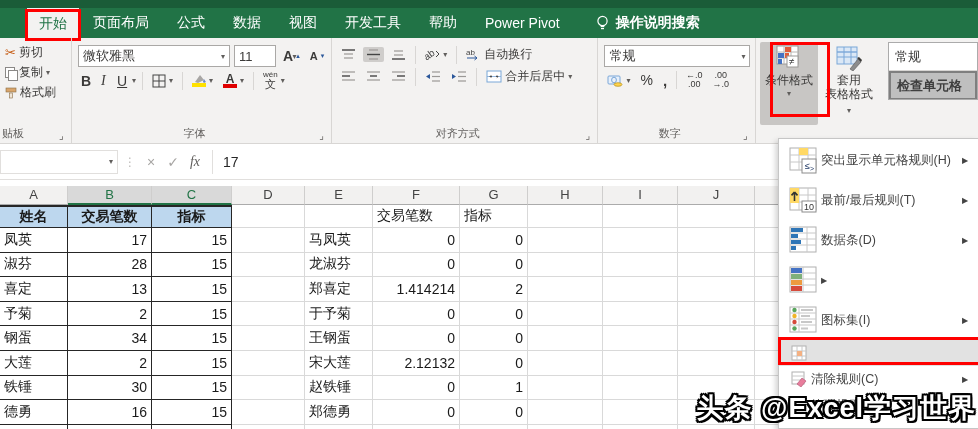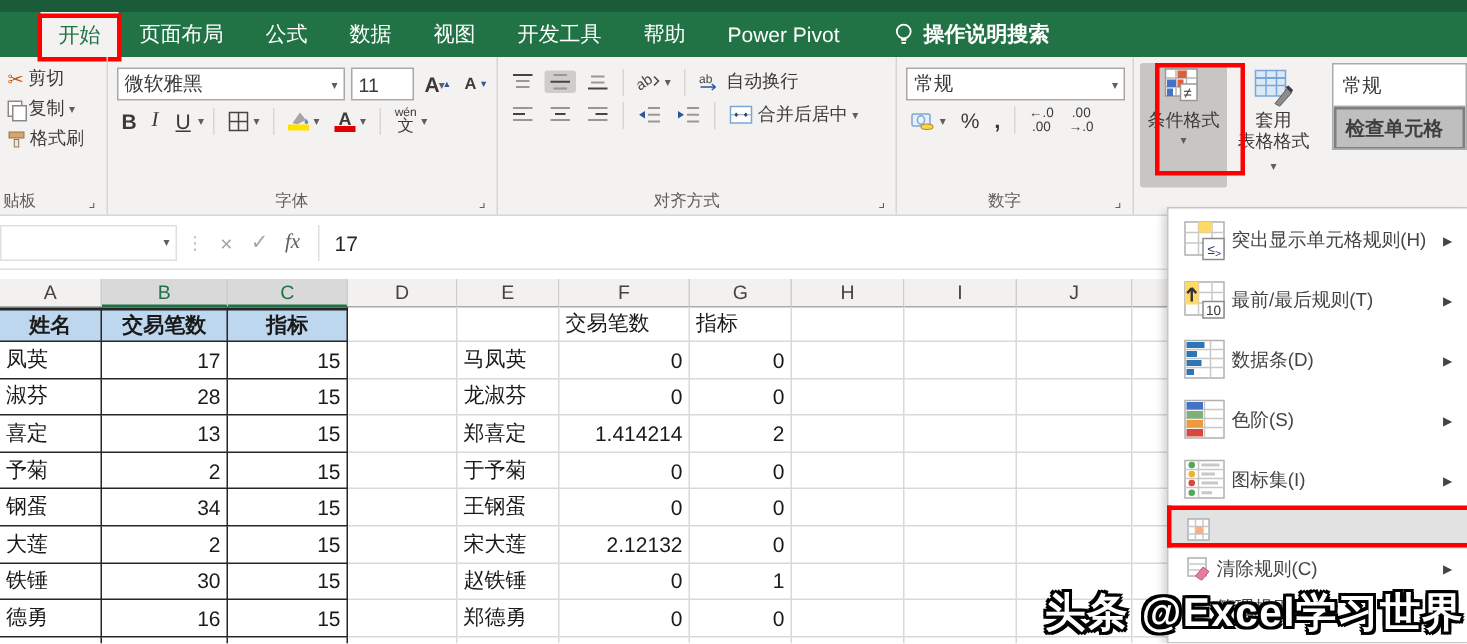--- a/index.html
+++ b/index.html
@@ -667,21 +667,20 @@
           <line x1="14" y1="2" x2="14" y2="27" stroke="#c8c8c8"></line>
           <line x1="1" y1="8" x2="27" y2="8" stroke="#c8c8c8"></line>
             <line x1="1" y1="14" x2="27" y2="14" stroke="#c8c8c8"></line>
             <line x1="1" y1="20" x2="27" y2="20" stroke="#c8c8c8"></line>
           <rect x="2" y="3" width="11" height="5" fill="#4472c4"></rect>
           <rect x="2" y="9" width="11" height="5" fill="#7fb07a"></rect>
           <rect x="2" y="15" width="11" height="5" fill="#ed9a3f"></rect>
           <rect x="2" y="21" width="11" height="5" fill="#d64a3b"></rect>
         </svg>
       </span>
-      <span class="mlabel">色阶(S)</span>
       <span class="marrow">▶</span>
     </div>
     <div class="mitem lg">
       <span class="micon">
         <svg width="30" height="30" viewBox="0 0 30 30">
           <rect x="1" y="2" width="26" height="25" fill="#fff" stroke="#b0b0b0"></rect>
           <line x1="10" y1="2" x2="10" y2="27" stroke="#c8c8c8"></line>
           <line x1="1" y1="8" x2="27" y2="8" stroke="#c8c8c8"></line>
             <line x1="1" y1="14" x2="27" y2="14" stroke="#c8c8c8"></line>
             <line x1="1" y1="20" x2="27" y2="20" stroke="#c8c8c8"></line>

